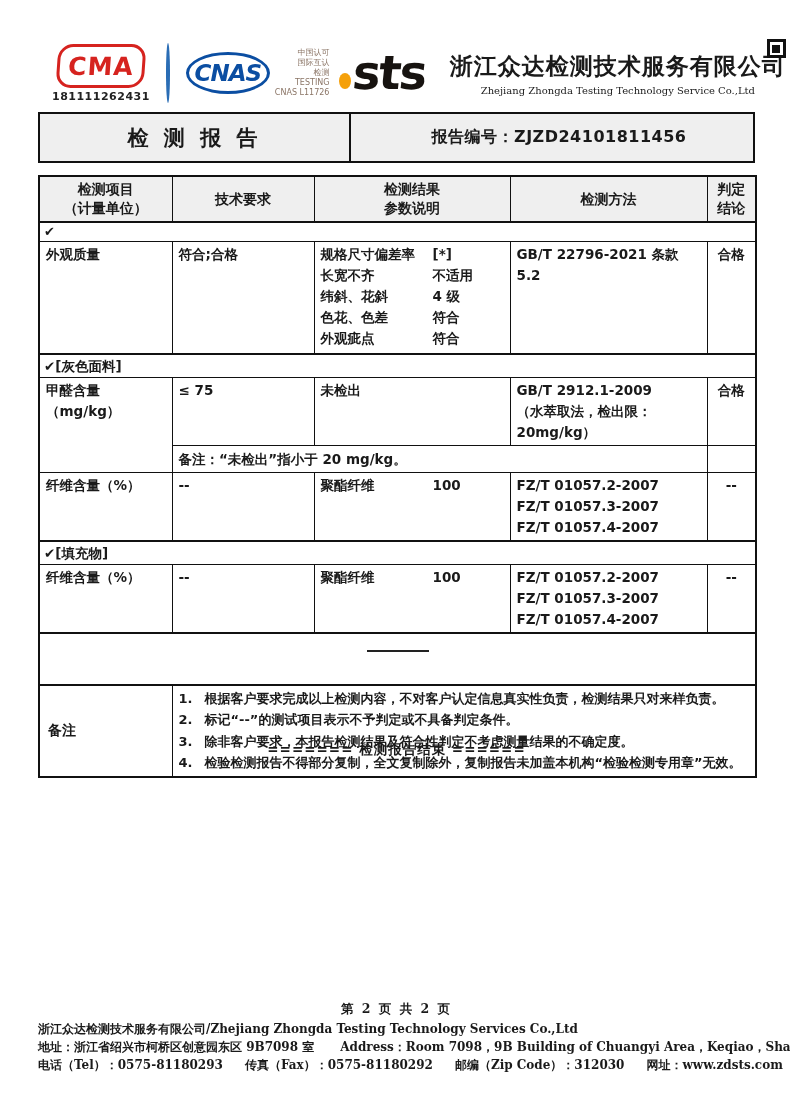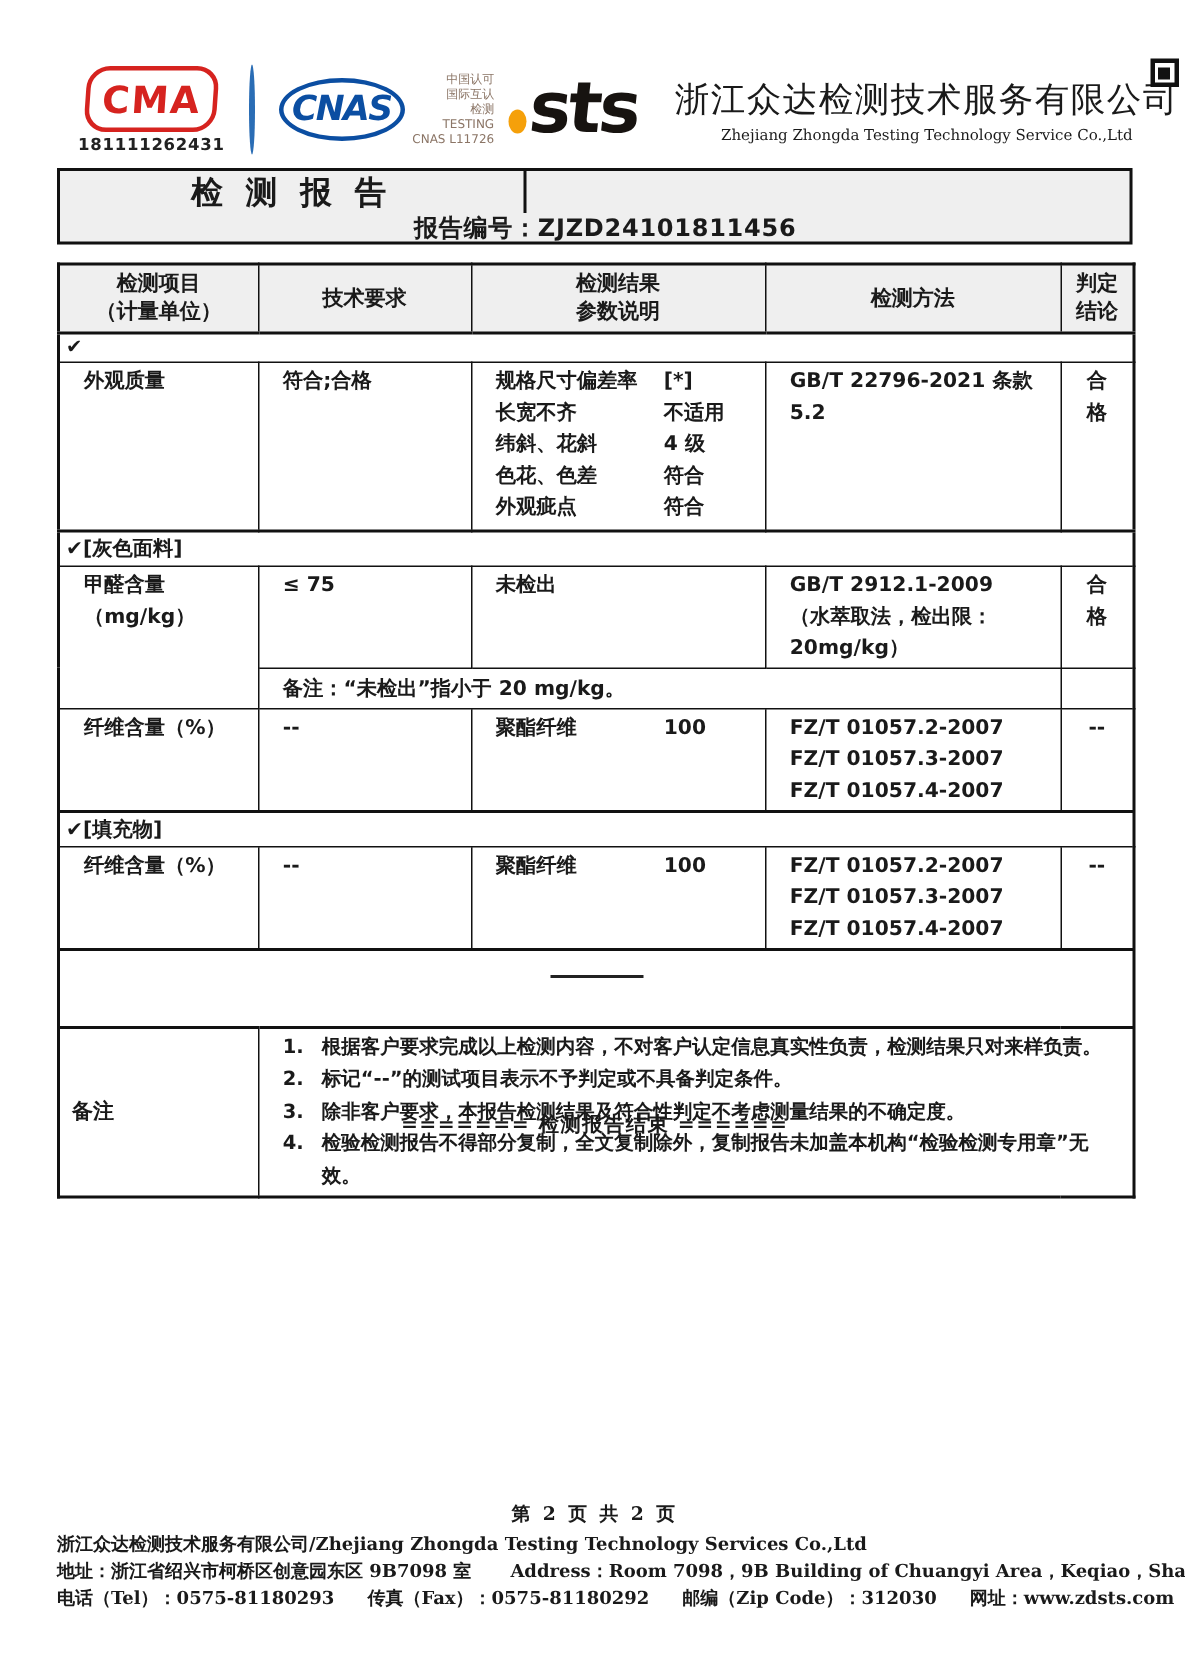--- a/index.html
+++ b/index.html
@@ -20,37 +20,37 @@
   .cnas-group { display:flex; align-items:center; margin-left:16px; }
   .cnas-ellipse { width:84px; height:42px; border:3px solid #0b4ea2; border-radius:50%; display:flex; align-items:center; justify-content:center; }
   .cnas-text { font-size:23px; font-weight:bold; font-style:italic; color:#0b4ea2; letter-spacing:-1px; }
   .cnas-lines { margin-left:5px; display:flex; flex-direction:column; }
   .cnas-line { font-size:8px; line-height:10px; color:#8b7566; font-weight:normal; white-space:nowrap;text-align:right; }
   .sts-group { display:flex; align-items:flex-end; margin-left:10px; }
   .sts-dot { width:12px; height:16px; border-radius:50%; background:#f5a00a; margin:0 2px 6px 0; }
   .sts-text { font-size:47px; line-height:44px; font-weight:bold; color:#171310; letter-spacing:-2px; transform:skewX(-6deg); }
   .hdr-divider { width:2px; height:64px; background:#111; margin-left:10px; }
   .company-block { margin-left:14px; display:flex; flex-direction:column; align-items:center; }
-  .company-zh { font-size:23px; font-weight:normal; letter-spacing:1px; white-space:nowrap; }
+  .company-zh { font-size:23px; font-weight:bold; letter-spacing:1px; white-space:nowrap; }
   .company-en { font-family:"DejaVu Serif", serif; font-size:10px; margin-top:3px; white-space:nowrap; }
   .qr { position:relative; width:68px; height:68px; margin-left:auto; background:#fff; }
   .qr-finder { position:absolute; width:19px; height:19px; border:3.5px solid #111; }
   .qr-finder::after { content:''; position:absolute; inset:2.5px; background:#111; } .qr-finder.tr { right:0; top:0; }
 
   
-  .title-bar { position:absolute; left:38px; top:112px; width:717px; height:51px; border:2.5px solid #111; background:#efefef; display:flex;flex-direction:column; }
+  .title-bar { position:absolute; left:38px; top:112px; width:717px; height:51px; border:2.5px solid #111; background:#efefef; display:flex; }
   .title-left { width:311px; display:flex; align-items:center; justify-content:center; border-right:2px solid #111; }
   .title-text { font-size:21px; font-weight:bold; letter-spacing:4px; }
   .title-right { flex:1; display:flex; align-items:center; justify-content:center;padding-left:14px; }
   .report-no { font-size:16px; font-weight:bold; letter-spacing:0.5px; }
 
   
   .report-table { position:absolute; left:38px; top:175px; width:717px; border-collapse:collapse; table-layout:fixed;
     border:2.5px solid #111; font-size:13.5px; font-weight:bold; }
-  .report-table td, .report-table th { border:1px solid #111; vertical-align:top; padding:2px 16px; text-align:left; line-height:21px; }
+  .report-table td, .report-table th { border:1px solid #111; vertical-align:top; padding:2px 6px; text-align:left; line-height:21px; }
   .report-table th { background:#efefef; text-align:center; vertical-align:middle; font-size:14px; line-height:19px; border-bottom:2.5px solid #111; padding:3px 2px; }
   tr.check-row td { height:18px; line-height:16px; padding:1px 4px; font-size:13px; }
   tr.row-appearance td { height:112px; }
   tr.section-row td { height:22px; line-height:20px; border-top:2px solid #111; padding:1px 4px; }
   .sec-label { }
   tr.row-formaldehyde td { height:46px; }
   tr.note-row td { height:25px; line-height:22px; }
   tr.row-fiber td { height:62px;margin-top:15px; }
   tr.empty-row td { height:52px; border-top:2px solid #111; }
   .dash { width:62px; height:2.5px; background:#222; margin:14px auto 0 auto; }

